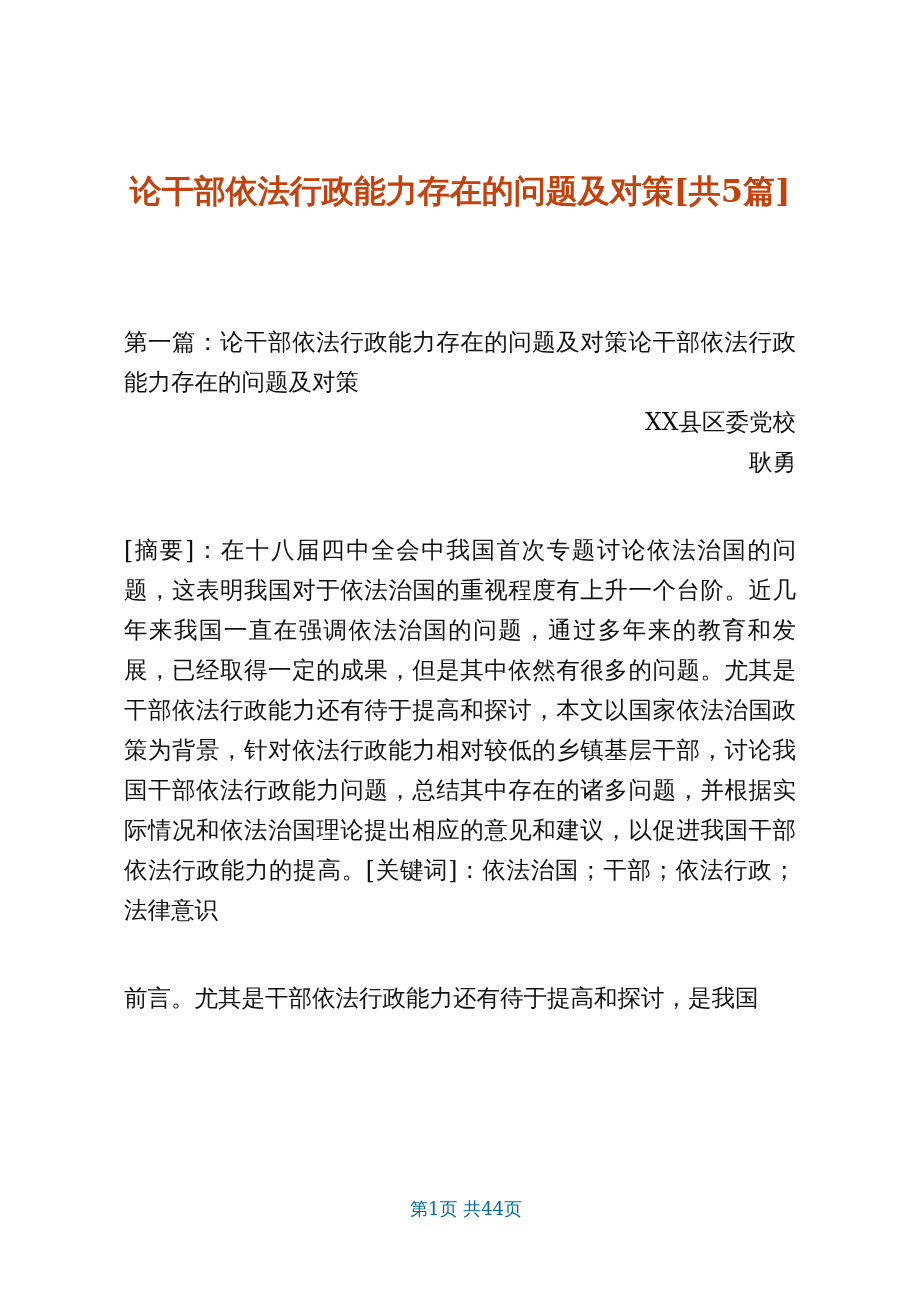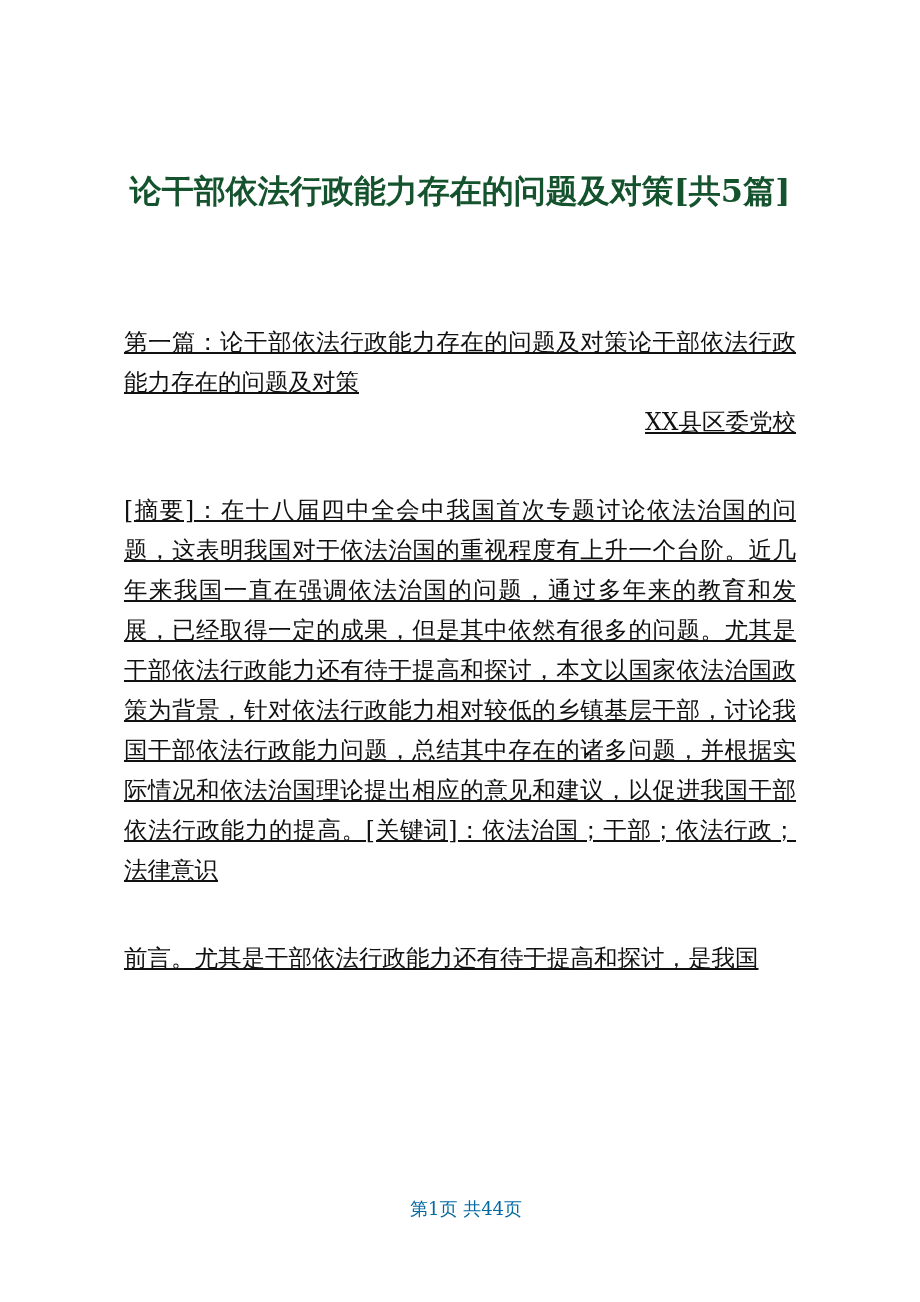--- a/index.html
+++ b/index.html
@@ -31,42 +31,41 @@
   .doc-title {
     position: absolute;
     left: 124px;
     top: 168px;
     width: 672px;
     text-align: center;
     font-size: 32px;
     line-height: 47px;
     font-weight: bold;
     letter-spacing: 0px;
-    color: #14532d;
+    color: #c2410c;
     font-family: "DejaVu Serif", "Liberation Serif", serif;
   }
 
   
   .body-area {
     position: absolute;
     left: 124px;
     top: 322px;
     width: 672px;
   }
 
   .para {
     font-size: 23.5px;
     line-height: 40px;
     text-align: justify;
     text-justify: inter-character;
     color: #111111;
     margin: 0;
     font-family: "DejaVu Serif", "Liberation Serif", serif;
     word-break: break-all;
-    text-decoration: underline;
   }
 
   .para.indent2 {
     text-indent: 48px;
     text-align: right;
   }
 
   .para.noindent {
     text-indent: 0;
   }
@@ -92,20 +91,21 @@
 <div class="page">
 
   <div class="doc-title">论干部依法行政能力存在的问题及对策[共5篇]</div>
 
   <div class="body-area">
 
     <p class="para noindent">第一篇：论干部依法行政能力存在的问题及对策论干部依法行政能力存在的问题及对策</p>
 
     <p class="para indent2">XX县区委党校</p>
 
+    <p class="para indent2">耿勇</p>
 
     <div class="gap-lg"></div>
 
     <p class="para noindent">[摘要]：在十八届四中全会中我国首次专题讨论依法治国的问题，这表明我国对于依法治国的重视程度有上升一个台阶。近几年来我国一直在强调依法治国的问题，通过多年来的教育和发展，已经取得一定的成果，但是其中依然有很多的问题。尤其是干部依法行政能力还有待于提高和探讨，本文以国家依法治国政策为背景，针对依法行政能力相对较低的乡镇基层干部，讨论我国干部依法行政能力问题，总结其中存在的诸多问题，并根据实际情况和依法治国理论提出相应的意见和建议，以促进我国干部依法行政能力的提高。[关键词]：依法治国；干部；依法行政；法律意识</p>
 
     <div class="gap-lg"></div>
 
     <p class="para noindent">前言。尤其是干部依法行政能力还有待于提高和探讨，是我国</p>
 
   </div>

